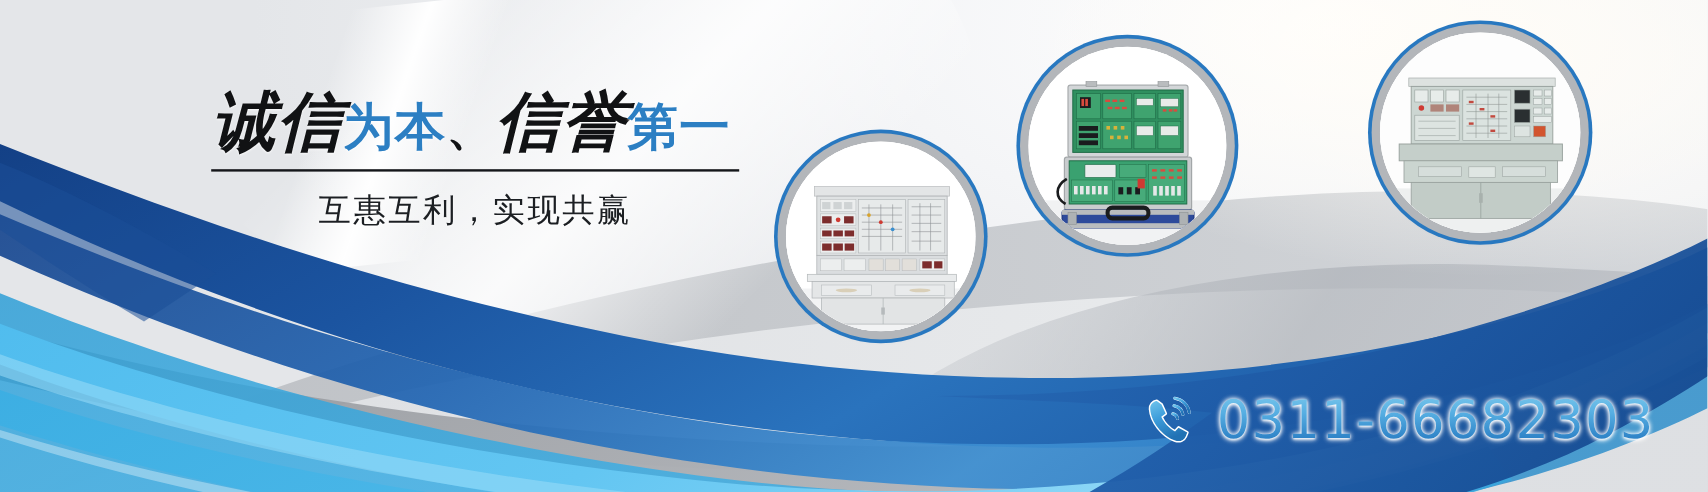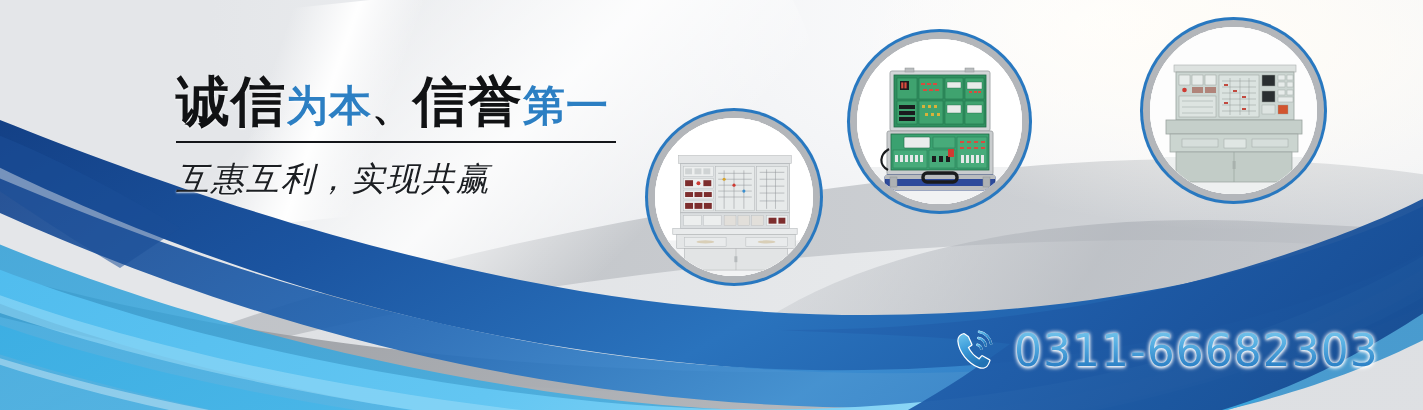--- a/index.html
+++ b/index.html
@@ -65,41 +65,40 @@
   }
   .headline{
     margin:0;
     font-size:54px;
     line-height:1.04;
     font-weight:bold;
     letter-spacing:1px;
     white-space:nowrap;
     text-shadow:0 1px 2px rgba(255,255,255,.85);
   }
-  .h-dark{color:#111214;}
+  .h-dark{color:#111214;font-style:italic;}
   .h-blue{color:#2c7fc3;}
   .h-small{font-size:42px;vertical-align:baseline;}
   .h-punct{color:#111214;font-size:40px;}
 
   .rule{
     margin:11px 0 0 0;
     width:440px;height:2px;
     background:#14161a;
   }
 
   .subline{
     margin:14px 0 0 0;
-    text-align:left;
+    text-align:center;
     width:440px;
-    font-size:33px;
+    font-size:27px;
     letter-spacing:2px;
     color:#1c1f23;
     white-space:nowrap;
     text-shadow:0 1px 2px rgba(255,255,255,.9);
-    font-style:italic;
   }
 
   
   .circle{
     position:absolute;border-radius:50%;
     z-index:5;
     background:#fff;
     box-shadow:0 0 0 7px #b3b6ba, 0 0 0 10px #2878c0, 0 3px 10px rgba(0,0,0,.16);
     overflow:hidden;
   }

